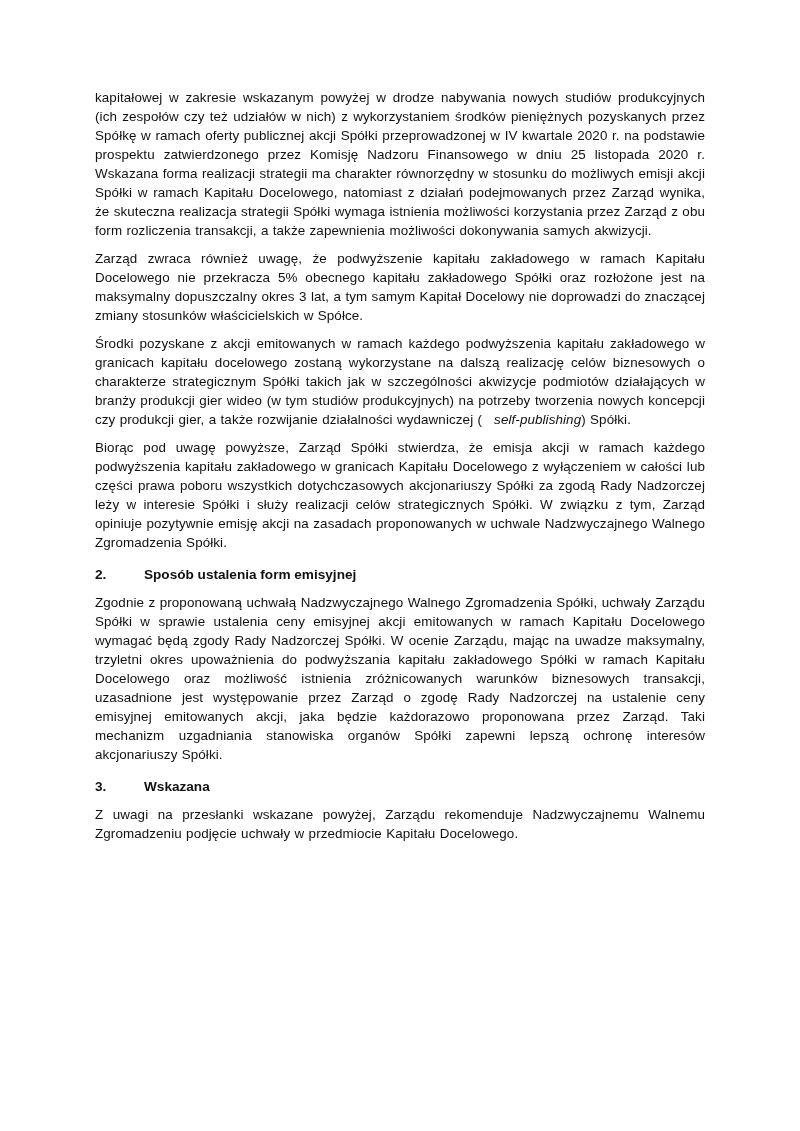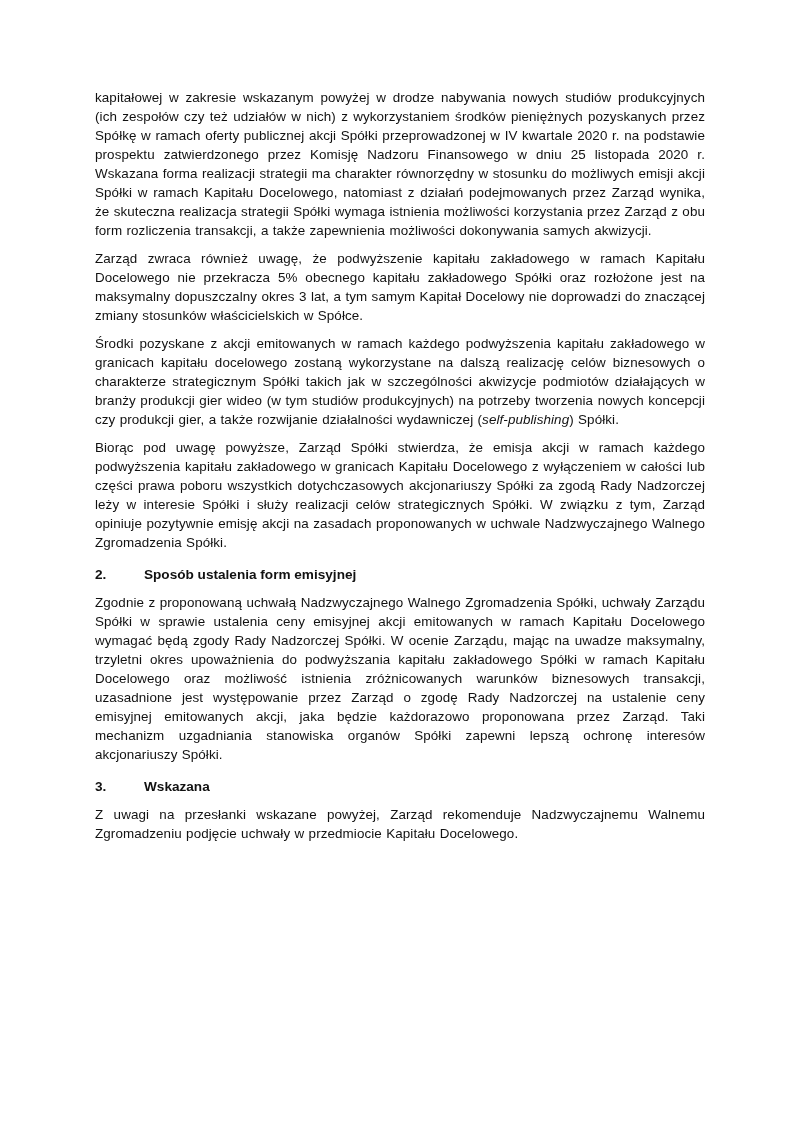--- a/index.html
+++ b/index.html
@@ -27,20 +27,21 @@
   .content p.para {
     margin: 0 0 9px 0;
     font-size: 13.4px;
     line-height: 19px;
     text-align: justify;
     letter-spacing: 0.1px;
     word-spacing: 0.5px;
   }
   .content p.para em {
     font-style: italic;
+    margin-left: 12px;
   }
   .heading {
     display: flex;
     align-items: baseline;
     font-size: 13.6px;
     line-height: 19px;
     font-weight: bold;
     margin: 13px 0 9px 0;
   }
   .heading .heading-number {
@@ -80,20 +81,20 @@
       <span class="heading-title">Sposób ustalenia form emisyjnej</span>
     </div>
 
     <p class="para">Zgodnie z proponowaną uchwałą Nadzwyczajnego Walnego Zgromadzenia Spółki, uchwały Zarządu Spółki w sprawie ustalenia ceny emisyjnej akcji emitowanych w ramach Kapitału Docelowego wymagać będą zgody Rady Nadzorczej Spółki. W ocenie Zarządu, mając na uwadze maksymalny, trzyletni okres upoważnienia do podwyższania kapitału zakładowego Spółki w ramach Kapitału Docelowego oraz możliwość istnienia zróżnicowanych warunków biznesowych transakcji, uzasadnione jest występowanie przez Zarząd o zgodę Rady Nadzorczej na ustalenie ceny emisyjnej emitowanych akcji, jaka będzie każdorazowo proponowana przez Zarząd. Taki mechanizm uzgadniania stanowiska organów Spółki zapewni lepszą ochronę interesów akcjonariuszy Spółki.</p>
 
     <div class="heading">
       <span class="heading-number">3.</span>
       <span class="heading-title">Wskazana</span>
     </div>
 
-    <p class="para">Z uwagi na przesłanki wskazane powyżej, Zarząd rekomenduje Nadzwyczajnemu Walnemu Zgromadzeniu podjęcie uchwały w przedmiocie Kapitału Docelowego.</p>
+    <p class="para">Z uwagi na przesłanki wskazane powyżej, Zarządu rekomenduje Nadzwyczajnemu Walnemu Zgromadzeniu podjęcie uchwały w przedmiocie Kapitału Docelowego.</p>
 
   </div>
 
   <div class="footer">
     <span>Strona 2 z 2</span>
   </div>
 </div>
 
 </body></html>

